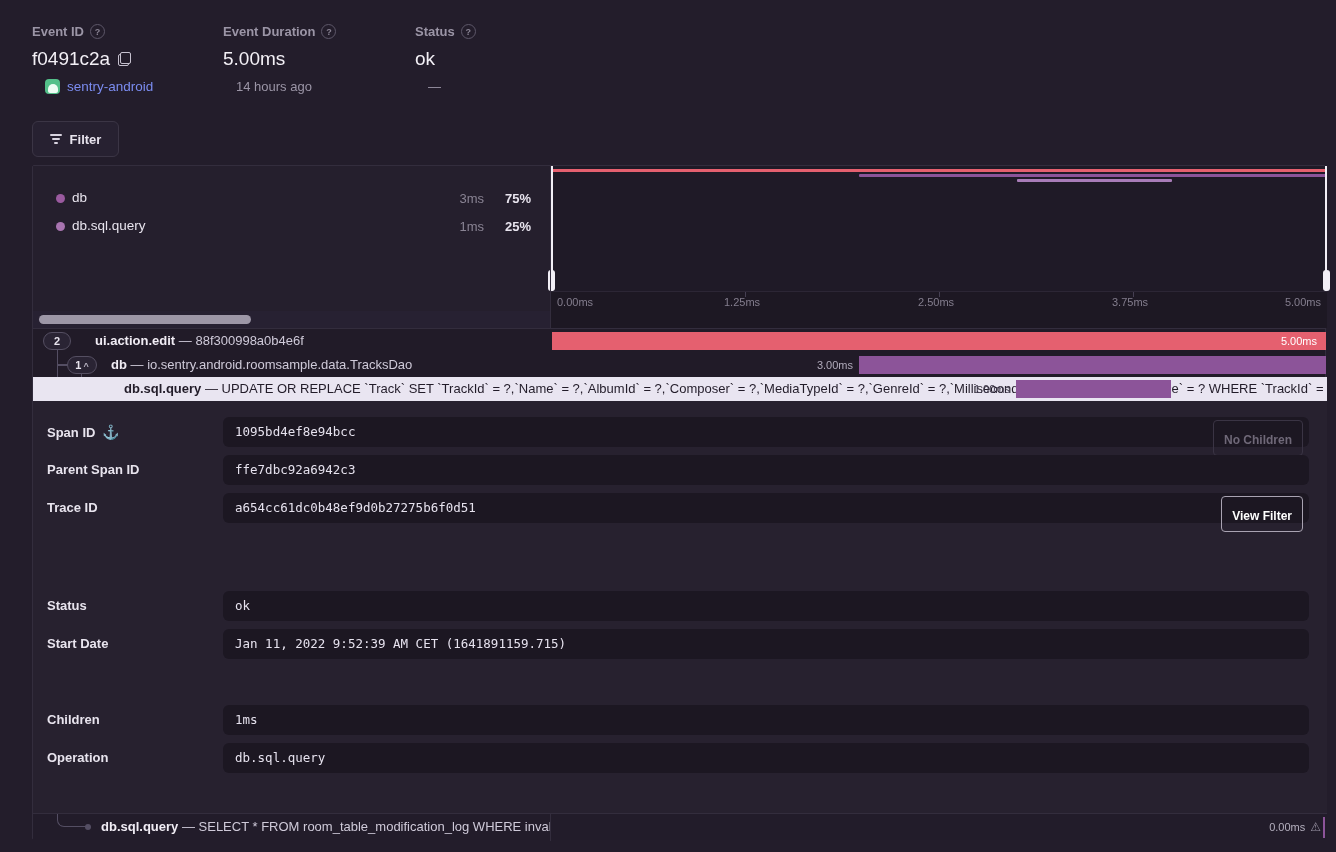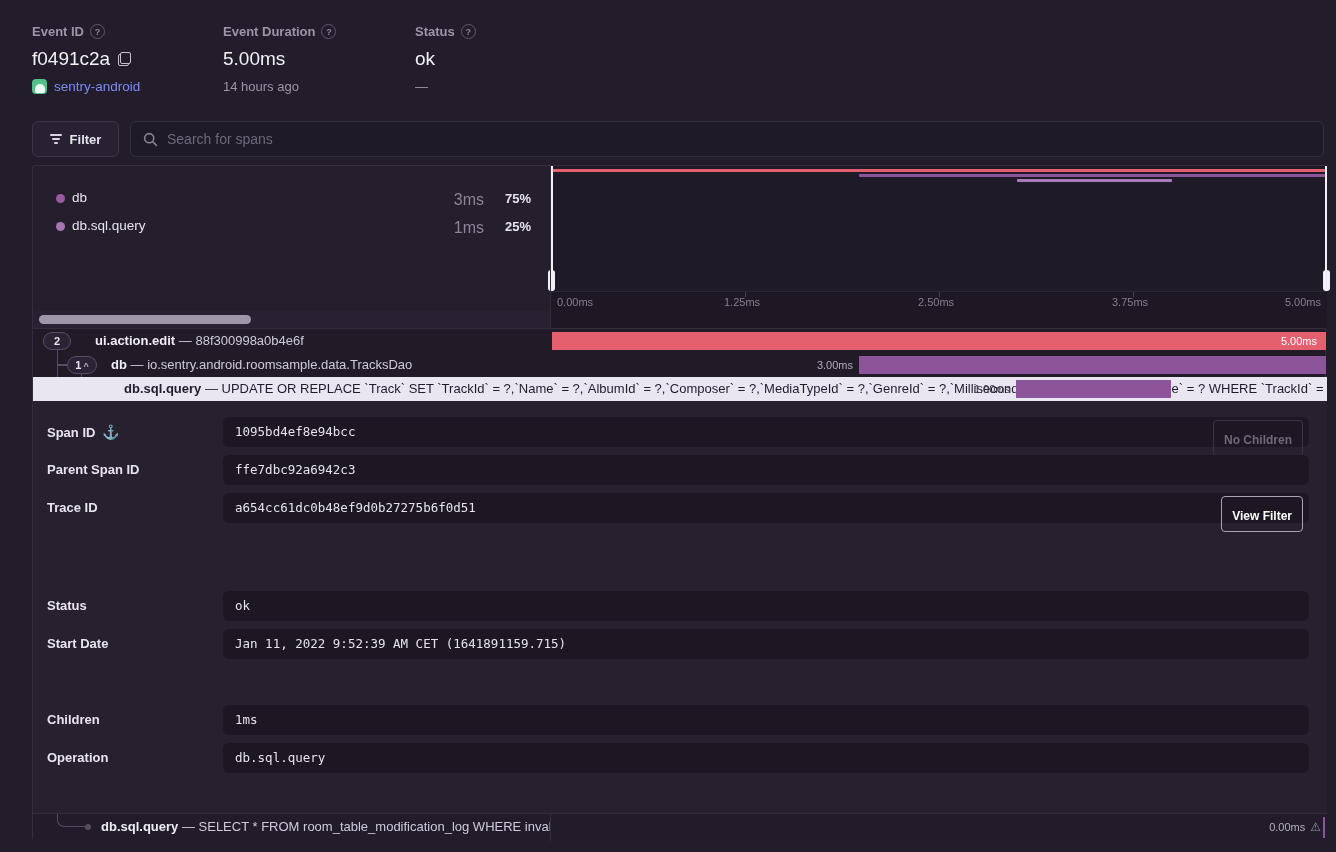--- a/index.html
+++ b/index.html
@@ -10,21 +10,21 @@
     font-family:"Liberation Sans", sans-serif;
   }
   .mono { font-family:"DejaVu Sans Mono", monospace; }
 
   
   .hdr-col { position:absolute; top:24px; }
   .hdr-label-row { display:flex; align-items:center; gap:6px; color:#9b95a6; font-size:13px; font-weight:bold; }
   .help-icon { width:15px; height:15px; border:1px solid #5d5769; border-radius:50%; color:#8a8494;
     font-size:9px; font-weight:bold; display:flex; align-items:center; justify-content:center; }
   .hdr-value-row { margin-top:9px; display:flex; align-items:center; gap:8px; font-size:19px; color:#f3f0f6; }
-  .hdr-sub { margin-top:9px; font-size:13px; color:#9b95a6; display:flex; align-items:flex-start; gap:7px; }
+  .hdr-sub { margin-top:9px; font-size:13px; color:#9b95a6; display:flex; align-items:flex-start; gap:7px;margin-left:13px; }
   .copy-icon { position:relative; width:13px; height:14px; display:inline-block; }
   .copy-icon::before { content:""; position:absolute; left:0; bottom:0; width:9px; height:10px;
     border:1.4px solid #c6c1cf; border-radius:2px; }
   .copy-icon::after { content:""; position:absolute; right:0; top:0; width:9px; height:10px;
     border:1.4px solid #c6c1cf; border-radius:2px; background:#231d2b; }
   .proj-icon { width:15px; height:15px; border-radius:4px; background:#54c08a; position:relative; overflow:hidden; }
   .proj-icon::after { content:""; position:absolute; left:2.5px; top:4.5px; width:10px; height:9px;
     background:#eefcf4; border-radius:5px 5px 2px 2px; }
   .proj-link { color:#7b8cf0; font-size:13.5px; font-weight:500; text-decoration:none; cursor:pointer; }
 
@@ -45,21 +45,21 @@
   
   .panel { position:absolute; left:32px; top:165px; width:1294px; height:675px;
     border:1px solid #332d3d; border-radius:2px; background:#211b28; }
   .divider-x { position:absolute; left:517px; top:0; width:1px; background:#332d3d; }
 
   
   .legend-area { position:absolute; left:0; top:0; width:517px; height:145px; background:#251f2d; }
   .legend-row { position:absolute; left:0; width:100%; height:22px; }
   .legend-dot { position:absolute; left:23px; top:7px; width:9px; height:9px; border-radius:50%; }
   .legend-op { position:absolute; left:39px; top:3px; font-size:13.5px; color:#e8e4ee; }
-  .legend-dur { position:absolute; left:391px; width:60px; top:4px; text-align:right; font-size:16px; color:#8a8494; }
+  .legend-dur { position:absolute; left:391px; width:60px; top:4px; text-align:right; font-size:13px; color:#8a8494; }
   .legend-pct { position:absolute; left:458px; width:40px; top:4px; text-align:right; font-size:13px; font-weight:bold; color:#e8e4ee; }
   .chart-area { position:absolute; left:518px; top:0; width:776px; height:125px; background:#1f1a27; }
   .mm-line { position:absolute; height:3px; border-radius:1px; }
   .mm-handle-line { position:absolute; top:0; width:2px; height:125px; background:#f2eff6; }
   .mm-grab { position:absolute; top:104px; width:7px; height:21px; background:#f2eff6; border-radius:3px; cursor:ew-resize; }
   .axis { position:absolute; left:518px; top:125px; width:776px; height:20px; background:#1d1823; border-top:1px solid #2c2635; }
   .axis-lab { position:absolute; top:4px; font-size:11px; color:#847e8e; }
   .axis-tick { position:absolute; top:0; width:1px; height:5px; background:#453f52; }
   .scroll-row { position:absolute; left:0; top:145px; width:517px; height:17px; background:#272132; }
   .scroll-thumb { position:absolute; left:6px; top:4px; width:212px; height:9px; border-radius:5px; background:#9d97a7; cursor:grab; }
@@ -154,27 +154,20 @@
   </div>
 
   <div class="filter-btn">
     <span class="filter-ico">
         <i></i>
         <i></i>
         <i></i>
       </span>
     <span class="lbl">Filter</span>
   </div>
-  <div class="search-wrap">
-    <svg width="15" height="15" viewBox="0 0 15 15">
-      <circle cx="6.2" cy="6.2" r="4.6" fill="none" stroke="#8a8494" stroke-width="1.6"></circle>
-      <line x1="9.8" y1="9.8" x2="13.4" y2="13.4" stroke="#8a8494" stroke-width="1.6" stroke-linecap="round"></line>
-    </svg>
-    <input class="search-input" type="text" placeholder="Search for spans" style="">
-  </div>
 
   <div class="panel">
 
     <div class="legend-area">
       <div class="legend-row" style="top:21px">
         <span class="legend-dot" style="background: rgb(154, 90, 159);"></span>
         <span class="legend-op">db</span>
         <span class="legend-dur">3ms</span>
         <span class="legend-pct">75%</span>
       </div>

